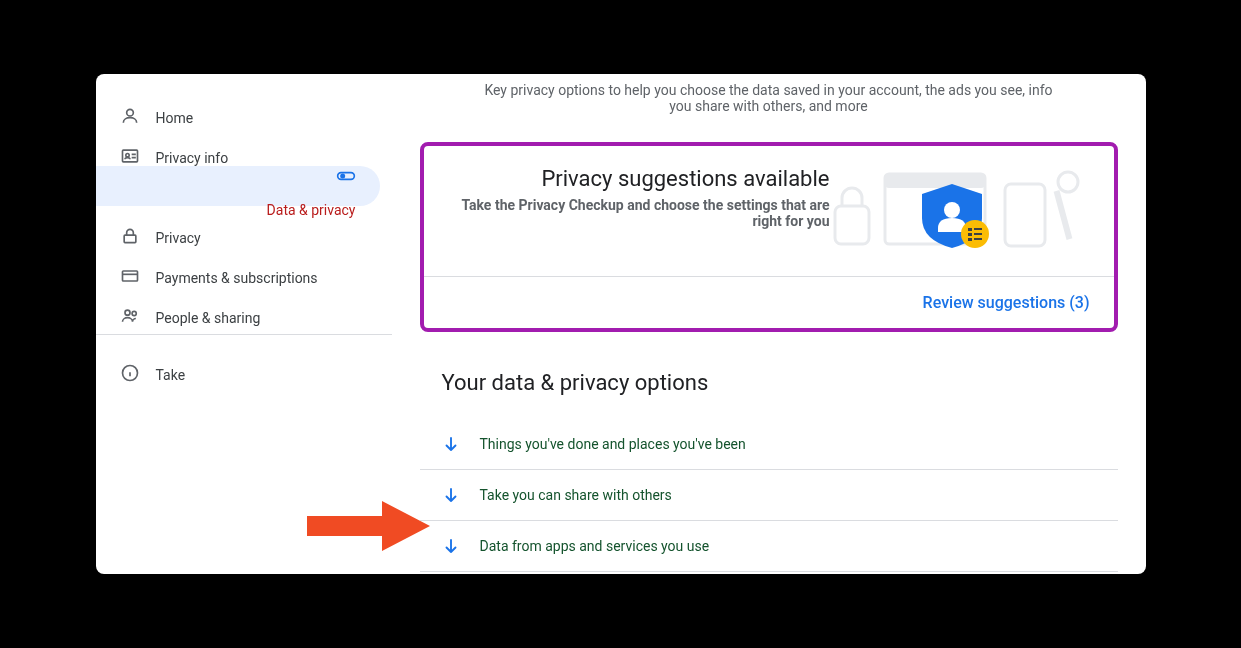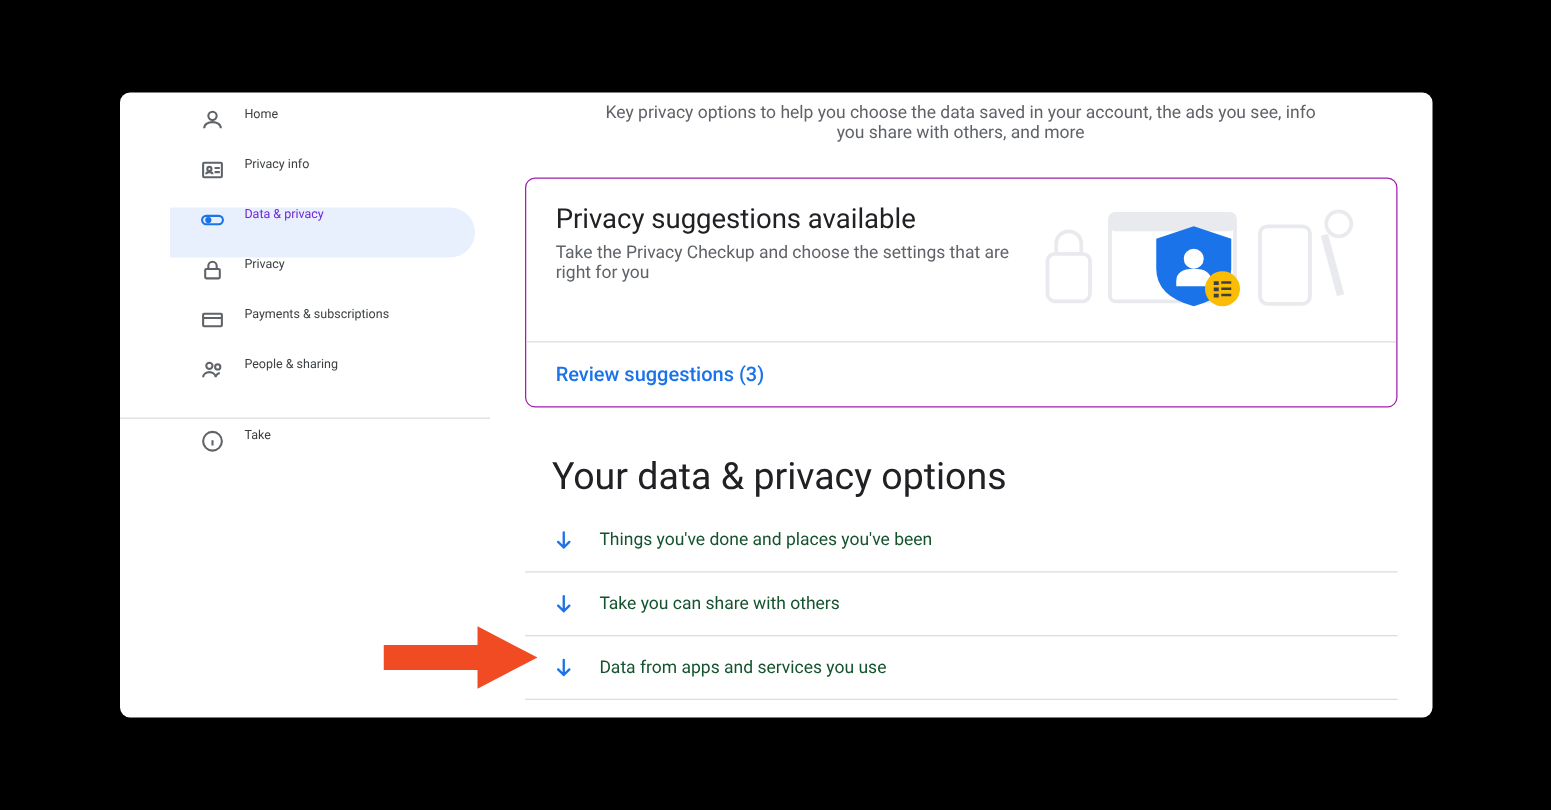--- a/index.html
+++ b/index.html
@@ -26,34 +26,34 @@
       overflow: hidden;
       position: relative;
     }
     .sidebar {
       width: 296px;
       border-right: none;
       padding-top: 12px;
     }
     .nav-item {
       display: flex;
-      align-items: flex-start;
+      align-items: flex-end;
       gap: 16px;
       padding: 0 24px 0 24px;
       height: 40px;
       cursor: pointer;
       border-radius: 0 20px 20px 0;
       margin-right: 12px;
-      font-size: 10px;
+      font-size: 14px;
       color: #3c4043;
-      margin-left: 40px;
     }
     .nav-item.active {
       background: #e8f0fe;
-      color: #6d28d9;
+      color: #b91c1c;
+      flex-direction: column;
     }
     .nav-item .icon {
       width: 20px;
       height: 20px;
       display: flex;
       align-items: center;
       justify-content: center;
       color: #5f6368;
     }
     .nav-item.active .icon {
@@ -70,65 +70,67 @@
       overflow: hidden;
     }
     .subtitle {
       text-align: center;
       color: #5f6368;
       font-size: 14px;
       line-height: 16px;
       padding: 8px 60px 0;
     }
     .card {
-      border: 1px solid #a21caf;
+      border: 4px solid #a21caf;
       border-radius: 8px;
       margin-top: 28px;
       position: relative;
       overflow: hidden;
+      text-align: right;
     }
     .card-body {
       padding: 20px 24px 20px 24px;
       display: flex;
       justify-content: space-between;
       align-items: flex-start;
     }
     .card-text h2 {
       font-size: 22px;
       font-weight: 400;
       color: #202124;
       margin-bottom: 6px;
     }
     .card-text p {
       font-size: 14px;
       color: #5f6368;
+      font-weight: bold;
     }
     .card-illustration {
       width: 260px;
       height: 90px;
       position: relative;
       flex-shrink: 0;
     }
     .card-footer {
       border-top: 1px solid #dadce0;
       padding: 16px 24px;
     }
     .link-button {
       color: #1a73e8;
       font-size: 16px;
       font-weight: 500;
       text-decoration: none;
       cursor: pointer;
     }
     .section-title {
-      font-size: 30px;
+      font-size: 22px;
       font-weight: 400;
       color: #202124;
       margin-top: 38px;
-      margin-bottom: 8px;
+      margin-bottom: 24px;
       padding-left: 22px;
     }
     .option-list {
       list-style: none;
     }
     .option-item {
       display: flex;
       align-items: center;
       gap: 20px;
       padding: 16px 22px;

